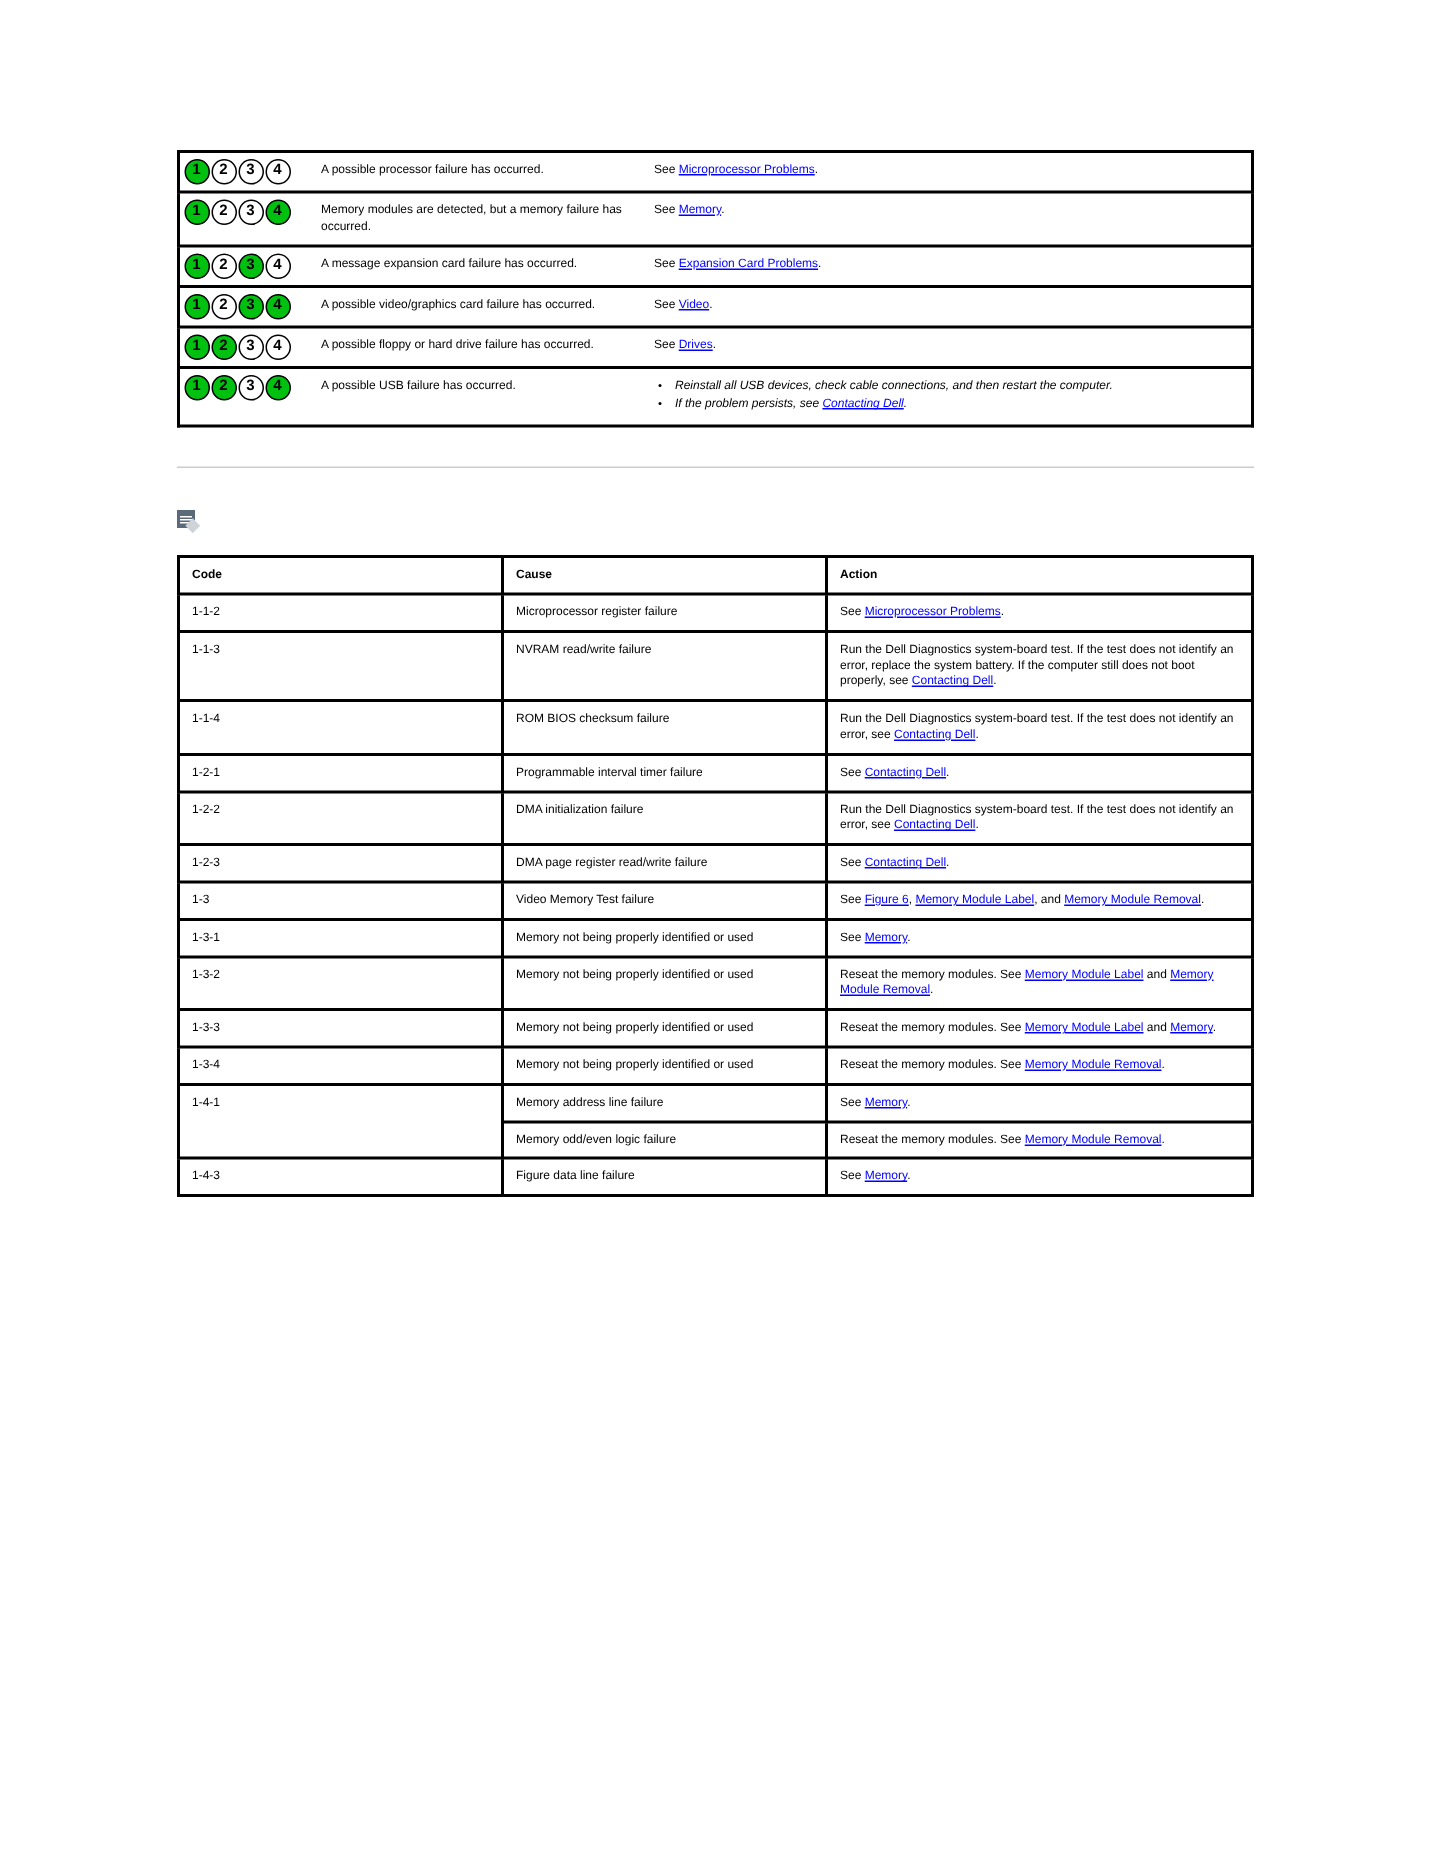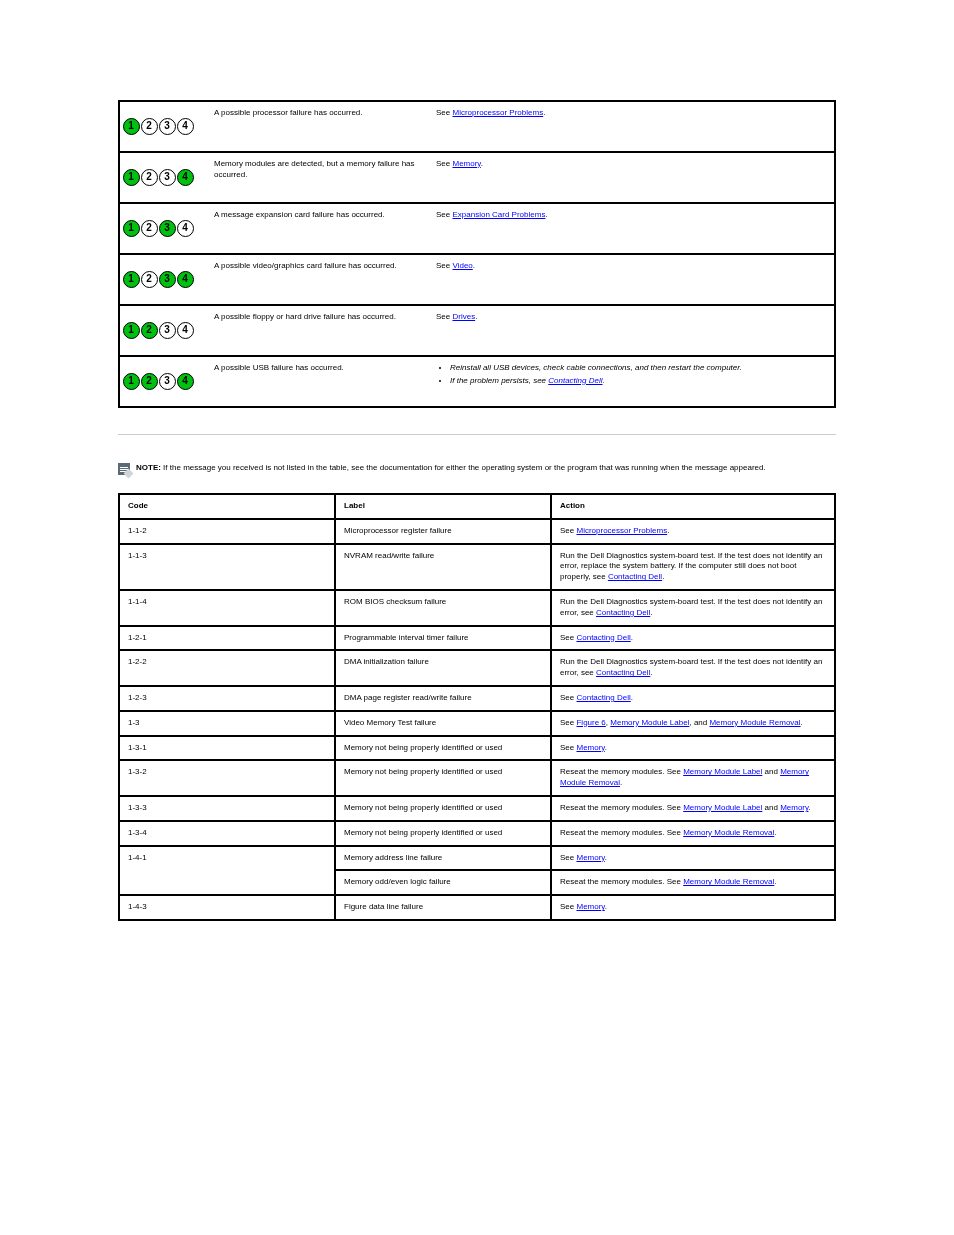--- a/index.html
+++ b/index.html
@@ -28,21 +28,21 @@
     border-collapse:collapse;
     width:100%;
     font-size:8px;
     line-height:1.35;
   }
   table.t1 td{
     border:2px solid var(--border);
     vertical-align:top;
     padding:6px 6px;
   }
-  table.t1 td.col1{width:84px;border-right:none;padding:16px 2px;}
+  table.t1 td.col1{width:84px;border-right:none;padding:4px 2px;}
   table.t1 td.col2{width:210px;border-left:none;border-right:none;margin-top:17px;}
   table.t1 td.col3{border-left:none;}
   .lights{white-space:nowrap;}
   .light{
     display:inline-block;
     width:17px;height:17px;
     border:1.5px solid #000;
     border-radius:50%;
     background:#fff;
     box-sizing:border-box;
@@ -186,33 +186,32 @@
         </td>
       </tr>
     </tbody>
   </table>
 
   <hr class="sep">
 
 
   <div class="note-row">
     <span class="note-icon"></span>
-    <span class="note-text"><b>NOTE:</b><span> If the message you received is not listed in the table, see the documentation for either the operating system or the program that was running when the message appeared.</span></span>
   </div>
 
   <table class="t2">
     <colgroup>
         <col class="c1">
         <col class="c2">
         <col class="c3">
       </colgroup>
     <thead>
       <tr>
         <th>Code</th>
-        <th>Label</th>
+        <th>Cause</th>
         <th>Action</th>
       </tr>
     </thead>
     <tbody>
 
       <tr>
         <td>1-1-2</td>
         <td>Microprocessor register failure</td>
         <td><span>See </span><a class="link">Microprocessor Problems</a><span>.</span></td>
       </tr>

